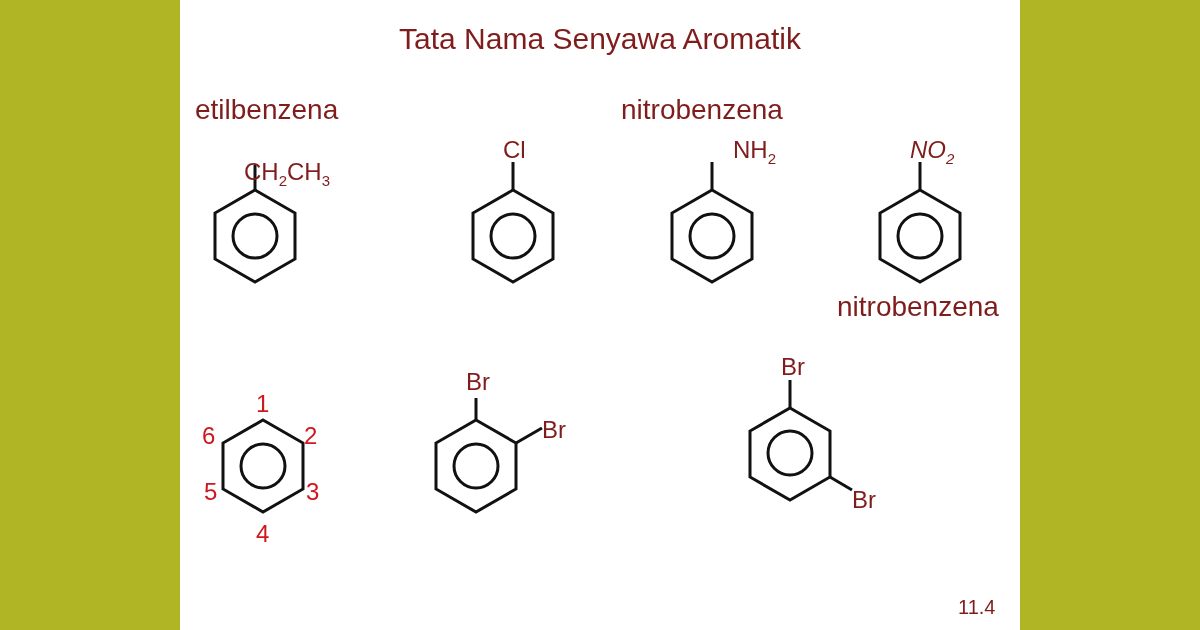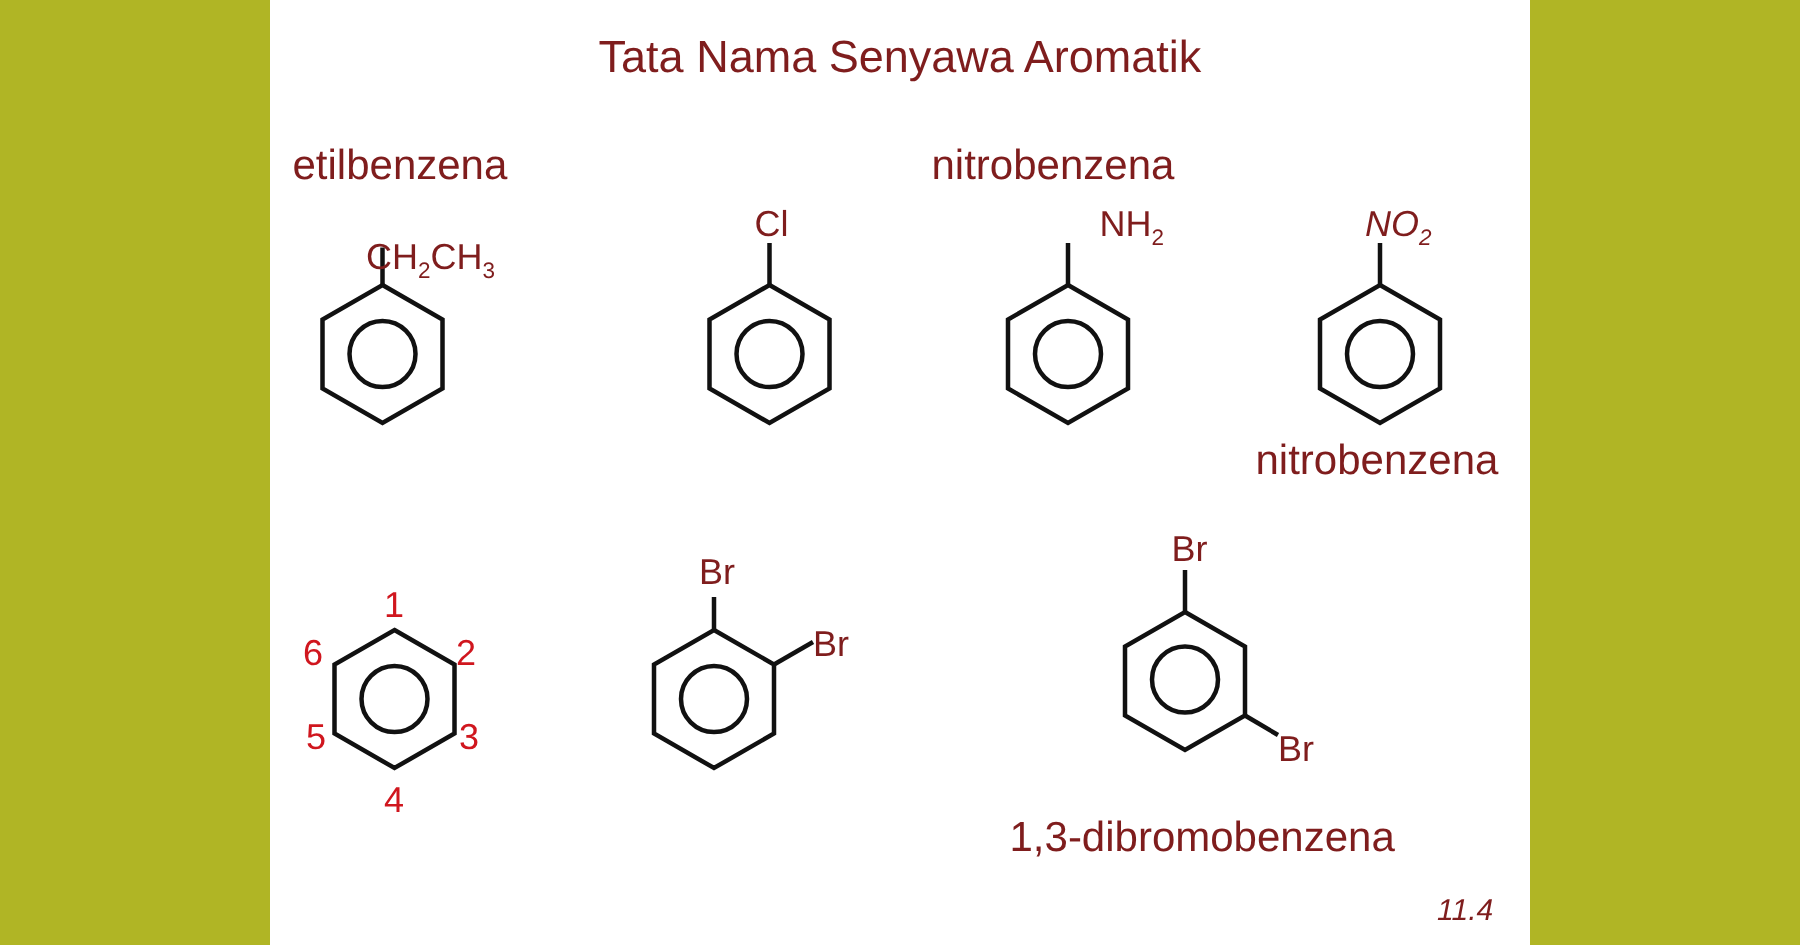--- a/index.html
+++ b/index.html
@@ -97,16 +97,15 @@
   <div class="txt num" style="left:126px; top:478px;">3</div>
   <div class="txt num" style="left:76px; top:520px;">4</div>
   <div class="txt num" style="left:24px; top:478px;">5</div>
   <div class="txt num" style="left:22px; top:422px;">6</div>
 
   <div class="txt atom" style="left:286px; top:368px;">Br</div>
   <div class="txt atom" style="left:362px; top:416px;">Br</div>
 
   <div class="txt atom" style="left:601px; top:353px;">Br</div>
   <div class="txt atom" style="left:672px; top:486px;">Br</div>
-  <div class="txt label" style="left:493px; top:542px;">1,3-dibromobenzena</div>
 
-  <div class="txt page" style="left:778px; top:596px;font-style:italic;">11.4</div>
+  <div class="txt page" style="left:778px; top:596px;">11.4</div>
 </div>
 
 </body></html>

